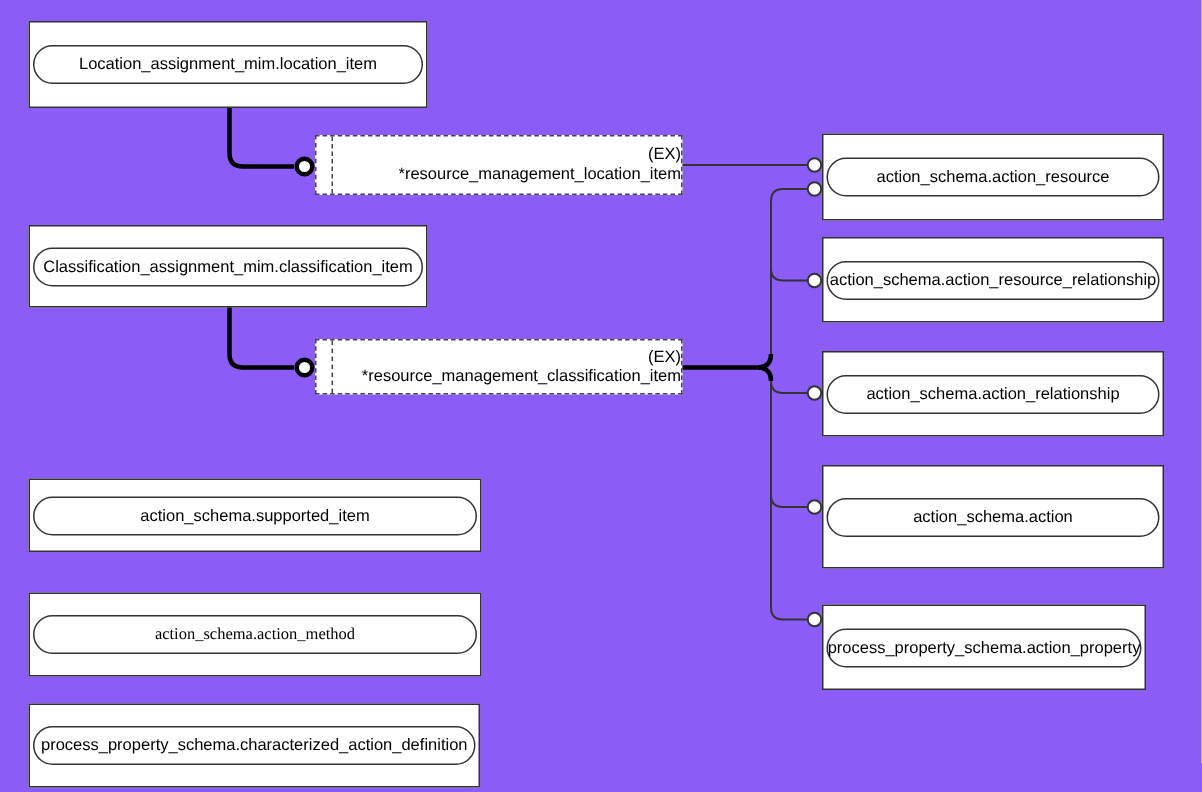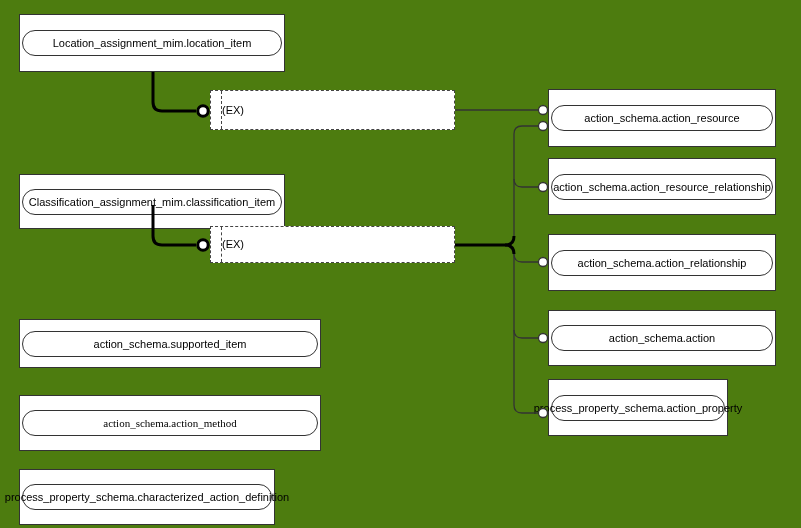--- a/index.html
+++ b/index.html
@@ -1,20 +1,20 @@
 <!DOCTYPE html>
 <html><head>
 <meta charset="utf-8">
 <style>
   html, body { margin: 0; padding: 0; background: #ffffff; }
   #canvas {
     position: relative;
     width: 801px;
     height: 528px;
-    background: #4d7c0f;
+    background: #8b5cf6;
     font-family: "Liberation Sans", sans-serif;
     overflow: hidden;
   }
   
   .entity {
     position: absolute;
     box-sizing: border-box;
     border: 1px solid #333333;
     background: #ffffff;
   }
@@ -49,21 +49,21 @@
   }
   .refbox .strip {
     width: 11px;
     box-sizing: border-box;
     border-right: 1px dashed #444444;
   }
   .refbox .content {
     flex: 1;
     display: flex;
     flex-direction: column;
-    align-items: flex-start;
+    align-items: flex-end;
     justify-content: center;
     line-height: 13px;
   }
   .refbox .content .label { line-height: 13px; }
   
   #connectors {
     position: absolute;
     left: 0; top: 0;
     width: 801px;
     height: 528px;
@@ -78,39 +78,39 @@
 <body>
 
 <div id="canvas">
 
   <div class="entity" style="left:19px; top:14px; width:266px; height:58px;">
     <div class="stadium">
       <span class="label">Location_assignment_mim.location_item</span>
     </div>
   </div>
 
-  <div class="entity" style="left:19px; top:150px; width:266px; height:55px;margin-top:24px;">
+  <div class="entity" style="left:19px; top:150px; width:266px; height:55px;">
     <div class="stadium">
       <span class="label">Classification_assignment_mim.classification_item</span>
     </div>
   </div>
 
   <div class="entity" style="left:19px; top:319px; width:302px; height:49px;">
     <div class="stadium">
       <span class="label">action_schema.supported_item</span>
     </div>
   </div>
 
   <div class="entity" style="left:19px; top:395px; width:302px; height:56px;font-family:Liberation Serif, serif;">
     <div class="stadium">
       <span class="label">action_schema.action_method</span>
     </div>
   </div>
 
-  <div class="entity" style="left:19px; top:469px; width:256px; height:56px;">
+  <div class="entity" style="left:19px; top:469px; width:301px; height:56px;">
     <div class="stadium">
       <span class="label">process_property_schema.characterized_action_definition</span>
     </div>
   </div>
 
   <div class="entity" style="left:548px; top:89px; width:228px; height:58px;">
     <div class="stadium">
       <span class="label">action_schema.action_resource</span>
     </div>
   </div>
@@ -120,44 +120,46 @@
       <span class="label">action_schema.action_resource_relationship</span>
     </div>
   </div>
 
   <div class="entity" style="left:548px; top:234px; width:228px; height:57px;">
     <div class="stadium">
       <span class="label">action_schema.action_relationship</span>
     </div>
   </div>
 
-  <div class="entity" style="left:548px; top:310px; width:228px; height:56px;padding-left:27px;">
+  <div class="entity" style="left:548px; top:310px; width:228px; height:69px;padding-left:27px;">
     <div class="stadium">
       <span class="label">action_schema.action</span>
     </div>
   </div>
 
-  <div class="entity" style="left:548px; top:379px; width:180px; height:57px;">
+  <div class="entity" style="left:548px; top:403px; width:216px; height:57px;">
     <div class="stadium">
       <span class="label">process_property_schema.action_property</span>
     </div>
   </div>
 
 
   <div class="refbox" style="left:210px; top:90px; width:245px; height:40px;">
     <div class="strip"></div>
     <div class="content">
       <span class="label">(EX)</span>
+      <span class="label">*resource_management_location_item</span>
     </div>
   </div>
 
   <div class="refbox" style="left:210px; top:226px; width:245px; height:37px;">
     <div class="strip"></div>
     <div class="content">
       <span class="label">(EX)</span>
+      <span class="label">*resource_management_classification_item</span>
     </div>
   </div>
 
   <svg id="connectors" viewBox="0 0 801 528" xmlns="http://www.w3.org/2000/svg">
 
     <path class="thick" d="M 153 72 L 153 102 Q 153 111 162 111 L 196 111"></path>
     <circle class="port-thick" cx="203" cy="111" r="5.2"></circle>
 
     <path class="thin" d="M 455 110 L 538 110"></path>
 

